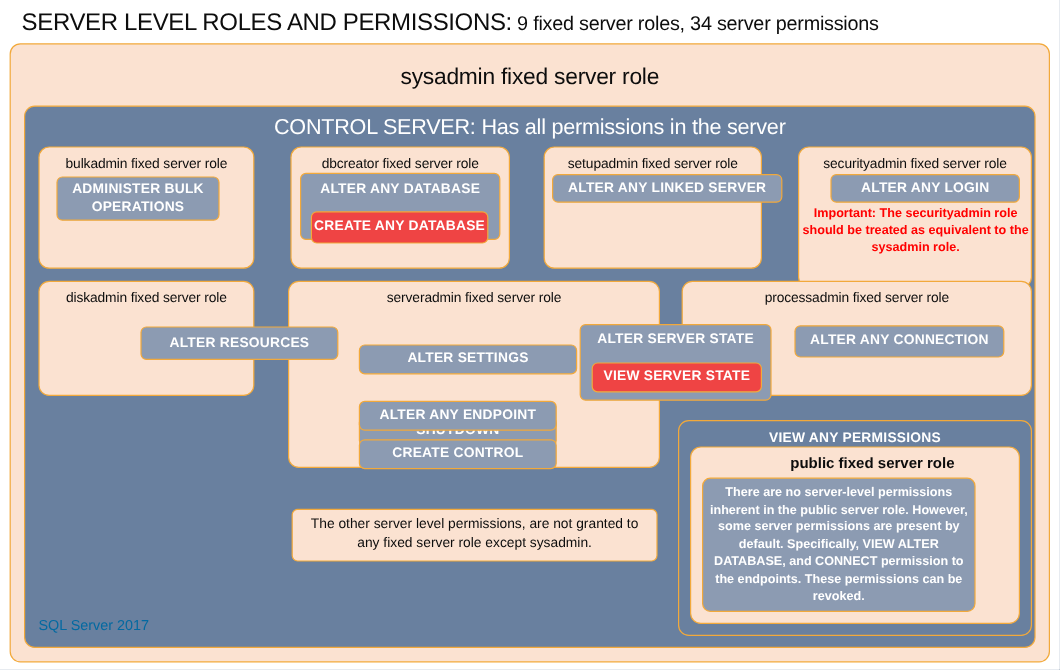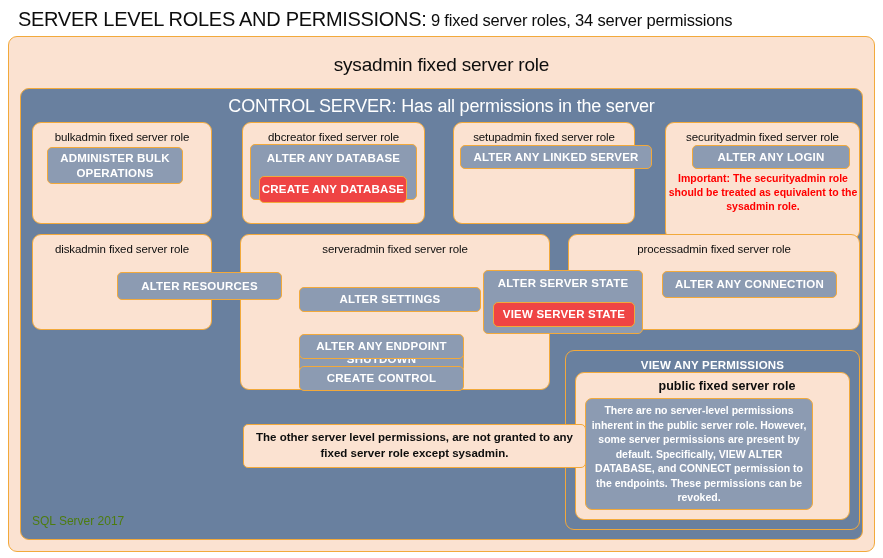--- a/index.html
+++ b/index.html
@@ -189,44 +189,44 @@
     display: flex;
     align-items: center;
     justify-content: center;
     padding: 3px 5px;
   }
 
   
   #other-perms-note {
     left: 243px;
     top: 424px;
-    width: 343px;
+    width: 305px;
     height: 44px;
     background: #FBE2D1;
     border: 1.6px solid #F2A93B;
     border-radius: 5px;
     position: absolute;
     box-sizing: border-box;
     color: #0d0d0d;
-    font-weight: bold;
+    font-weight: normal;
     font-size: 11.5px;
     line-height: 1.35;
     text-align: center;
     display: flex;
     align-items: center;
     justify-content: center;
     padding: 0 6px;
   }
 
   
   #footer-label {
     position: absolute;
     left: 32px;
     top: 514px;
-    color: #4d7c0f;
+    color: #0369a1;
     font-size: 12px;
   }
 </style>
 </head>
 <body>
 
 <div id="title-bar">
   <span id="title-main">SERVER LEVEL ROLES AND PERMISSIONS:</span><span id="title-sub"> 9 fixed server roles, 34 server permissions</span>
 </div>
 

